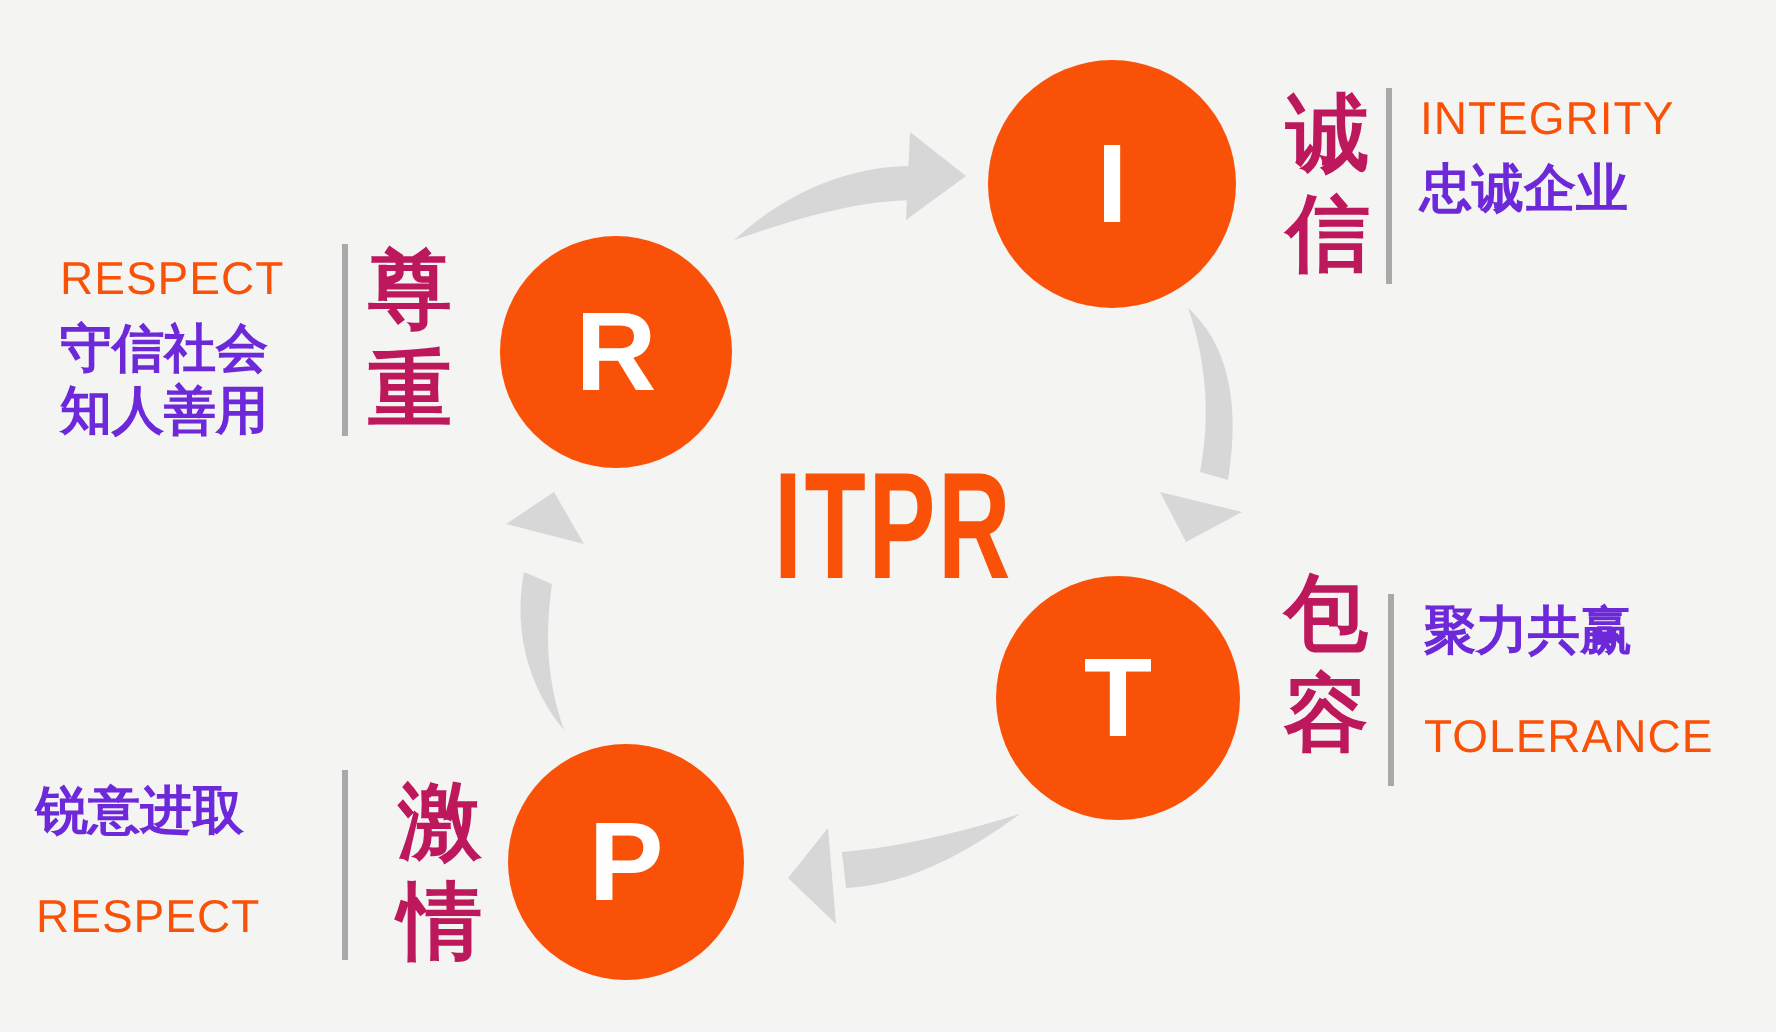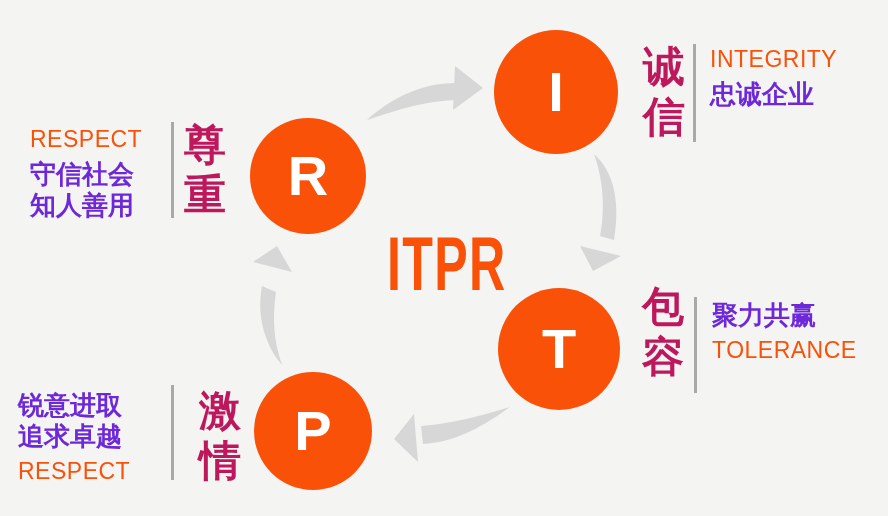--- a/index.html
+++ b/index.html
@@ -14,21 +14,21 @@
   .circle .letter{font-size:56px;font-weight:bold;line-height:1;}
   .vcn{
     position:absolute;width:46px;font-size:42px;line-height:50px;font-weight:bold;
     color:#be185d;word-break:break-all;text-align:center;
   }
   .divider{position:absolute;width:3px;background:#a9a9a9;}
   .desc{position:absolute;}
   .desc .cnline{font-size:26px;line-height:31px;color:#6d28d9;font-weight:600;white-space:nowrap;}
   .desc .enlabel{font-size:23px;line-height:27px;color:#f95208;font-weight:normal;letter-spacing:.5px;white-space:nowrap;}
   .desc .enlabel.top{margin-bottom:6px;}
-  .desc .enlabel.bottom{margin-top:6px;}
+  .desc .enlabel.bottom{margin-top:24px;}
   .desc.center{text-align:left;width:132px;}
   .title-itpr{
     position:absolute;left:387px;top:226px;font-size:76px;line-height:1;font-weight:bold;
     color:#f95208;letter-spacing:2px;transform:scaleX(.66);transform-origin:left top;
     white-space:nowrap;
   }
   .arrow{position:absolute;}
   .arrow path{fill:#d7d7d7;}
 </style>
 </head>
@@ -81,21 +81,20 @@
   </div>
   <div class="vcn" style="left:640px;top:282px;">包容</div>
   <div class="divider" style="left:694px;top:297px;height:96px;"></div>
   <div class="desc" style="left:712px;top:300px;">
     <div class="cnline">聚力共赢</div>
     <div class="enlabel bottom">TOLERANCE</div>
   </div>
 
   <div class="desc center" style="left:18px;top:390px;">
     <div class="cnline">锐意进取</div>
-    <div class="cnline">追求卓越</div>
     <div class="enlabel bottom">RESPECT</div>
   </div>
   <div class="divider" style="left:171px;top:385px;height:95px;"></div>
   <div class="vcn" style="left:197px;top:386px;">激情</div>
   <div class="circle" style="left:254px;top:372px;width:118px;height:118px;">
     <span class="letter">P</span>
   </div>
 
 </div>
 

